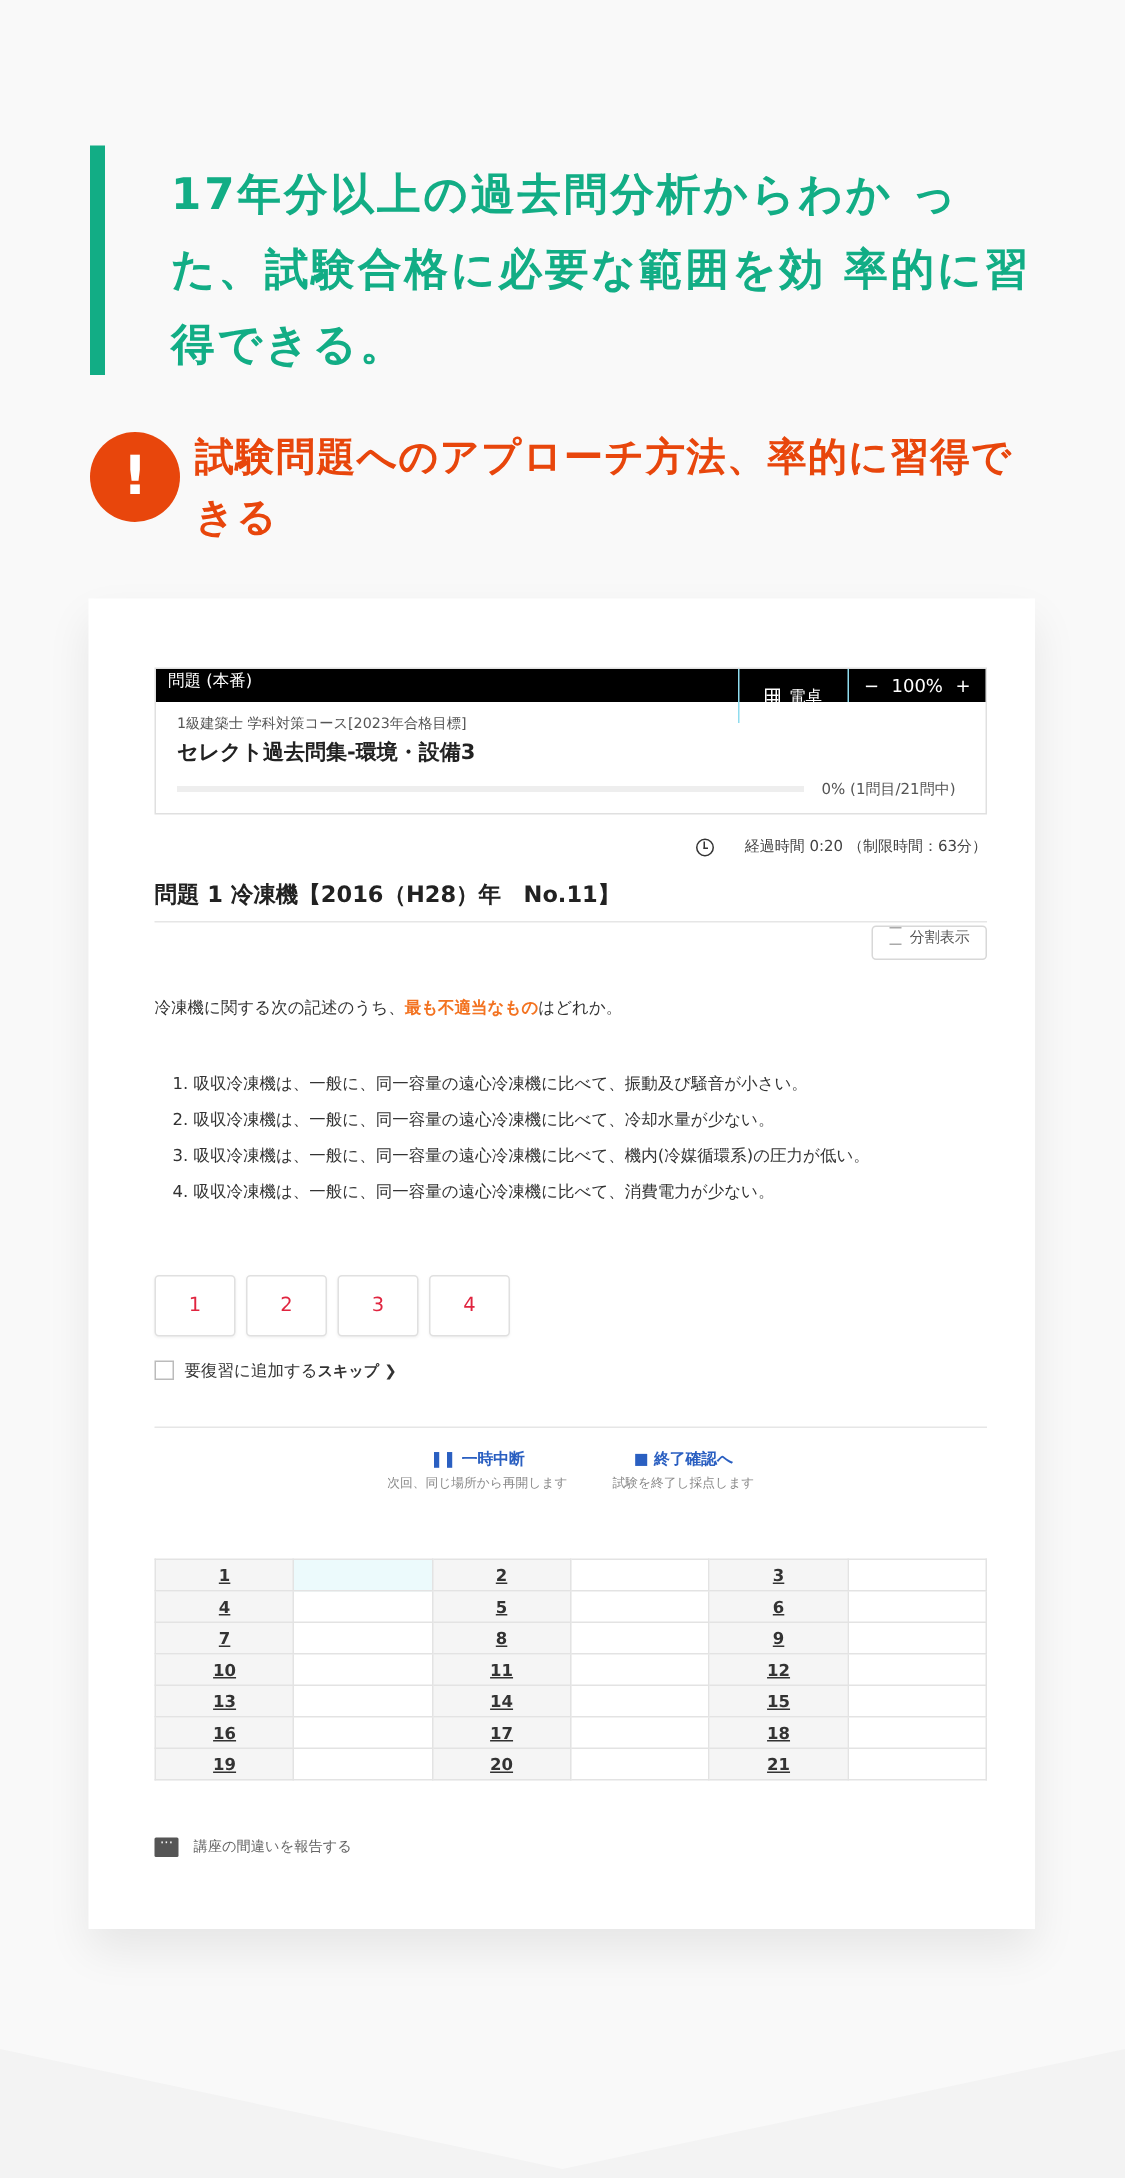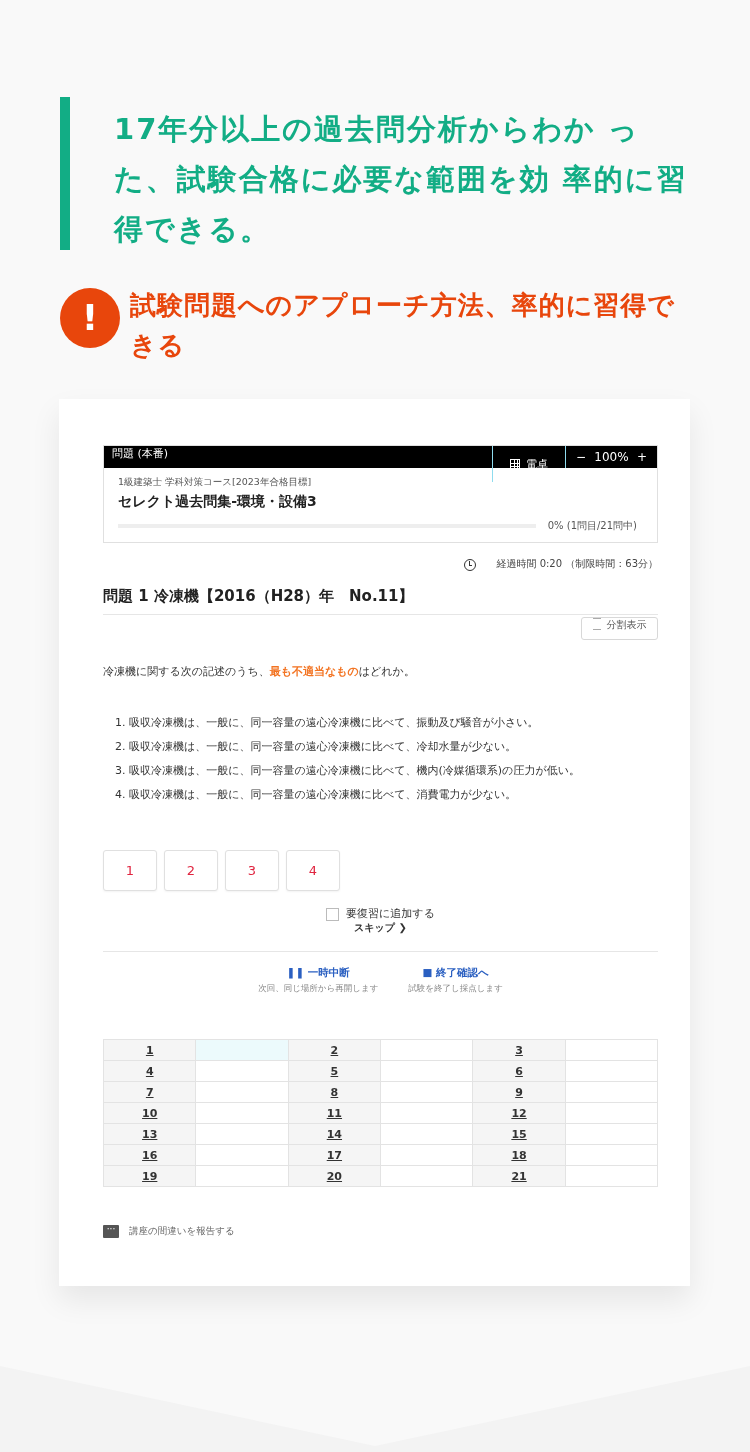--- a/index.html
+++ b/index.html
@@ -64,21 +64,21 @@
   .clock-ic:after{content:"";position:absolute;left:4px;top:1px;width:2px;height:4px;border-left:1.5px solid #333;border-bottom:1.5px solid #333;}
   .q-title { top:188px; font-size:15px; font-weight:bold; color:#222; padding-bottom:8px; border-bottom:1px solid #e6e6e6; }
   .split-btn { position:absolute; left:522px; top:218px; width:77px; height:23px; border:1px solid #d8d8d8; border-radius:3px; box-sizing:border-box; font-size:10px; color:#555; display:flex; align-items:flex-start; justify-content:center; gap:6px; }
   .split-ic { width:8px; height:10px; border-top:1px solid #aaa; border-bottom:1px solid #aaa; position:relative; }
   .question { top:265px; font-size:11px; color:#333; }
   .question .hl { color:#f37321; font-weight:bold; }
   .options { top:310px; font-size:11px; color:#333; margin:2px; padding:0; list-style:none; }
   .options li { line-height:24px; padding-left:10px; }
   .answers { top:451px; display:flex; gap:7px; }
   .ans { width:54px; height:41px; border:1px solid #e0e0e0; border-radius:3px; box-sizing:border-box; display:flex; align-items:center; justify-content:center; color:#e0243f; font-size:13px; background:#fff; box-shadow:0 1px 2px rgba(0,0,0,0.05); }
-  .review-row { top:507px; display:flex; justify-content:flex-start; align-items:center; font-size:11px;flex-direction:column; }
+  .review-row { top:507px; display:flex; justify-content:flex-start; align-items:center; font-size:11px; }
   .chk { width:13px; height:13px; border:1px solid #bbb; display:inline-block; vertical-align:middle; margin-right:7px; box-sizing:border-box; }
   .skip { font-size:10px; color:#333; font-weight:bold; }
   .divider { top:552px; height:1px; background:#e6e6e6; }
   .actions { top:567px; display:flex; justify-content:center; gap:30px; }
   .act { text-align:center; }
   .act .lbl { color:#2a5fc1; font-size:10.5px; font-weight:bold; }
   .act .desc { color:#888; font-size:8.5px; margin-top:3px; }
   .grid { top:640px; border-collapse:collapse; width:555px; }
   .grid td { border:1px solid #e3e3e3; height:20px; font-size:11px; text-align:center; width:92.5px; padding:0; }
   .grid td.num { background:#f5f5f5; text-decoration:underline; font-weight:bold; color:#333; }

